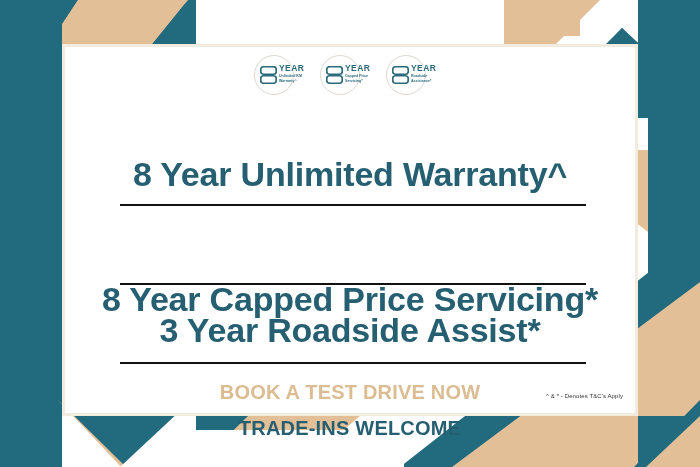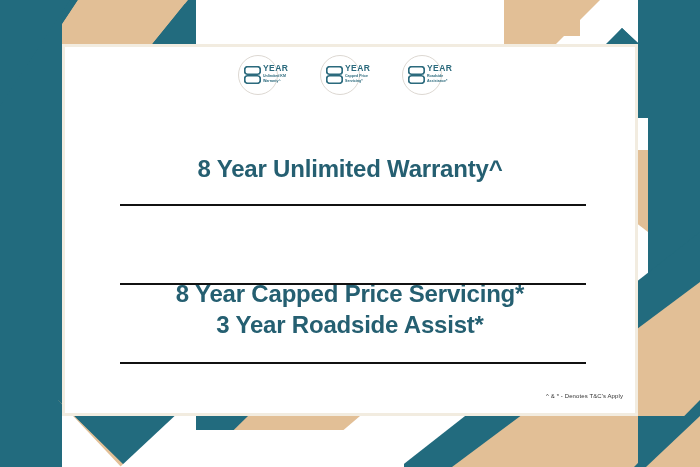--- a/index.html
+++ b/index.html
@@ -37,21 +37,21 @@
     z-index: 5;
   }
   
   #badges {
     position: absolute;
     left: 0;
     right: 0;
     top: 8px;
     display: flex;
     justify-content: center;
-    gap: 20px;
+    gap: 4px;
   }
   .badge {
     width: 62px;
     height: 40px;
     position: relative;
     display: flex;
     align-items: center;
     justify-content: flex-start;
   }
   .badge-ring {
@@ -96,21 +96,21 @@
     max-width: 34px;
   }
   
   .headline {
     position: absolute;
     left: 0;
     right: 0;
     text-align: center;
     color: #255f71;
     font-weight: bold;
-    font-size: 24px;
+    font-size: 34px;
     letter-spacing: -0.2px;
     white-space: nowrap;
   }
   #h1 { top: 108px; }
   #h2 { top: 185px; margin-top: 48px; }
   #h3 { top: 264px; }
   .divider {
     position: absolute;
     left: 55px;
     width: 466px;
@@ -255,17 +255,19 @@
 
     <div class="headline" id="h1">8 Year Unlimited Warranty^</div>
     <div class="divider" id="d1"></div>
 
     <div class="headline" id="h2">8 Year Capped Price Servicing*</div>
     <div class="divider" id="d2"></div>
 
     <div class="headline" id="h3">3 Year Roadside Assist*</div>
     <div class="divider" id="d3"></div>
 
+    <div id="cta1">BOOK A TEST DRIVE NOW</div>
+    <div id="cta2">TRADE-INS WELCOME</div>
 
     <div id="disclaimer">^ &amp; * - Denotes T&amp;C's Apply</div>
 
   </div>
 </div>
 
 </body></html>

